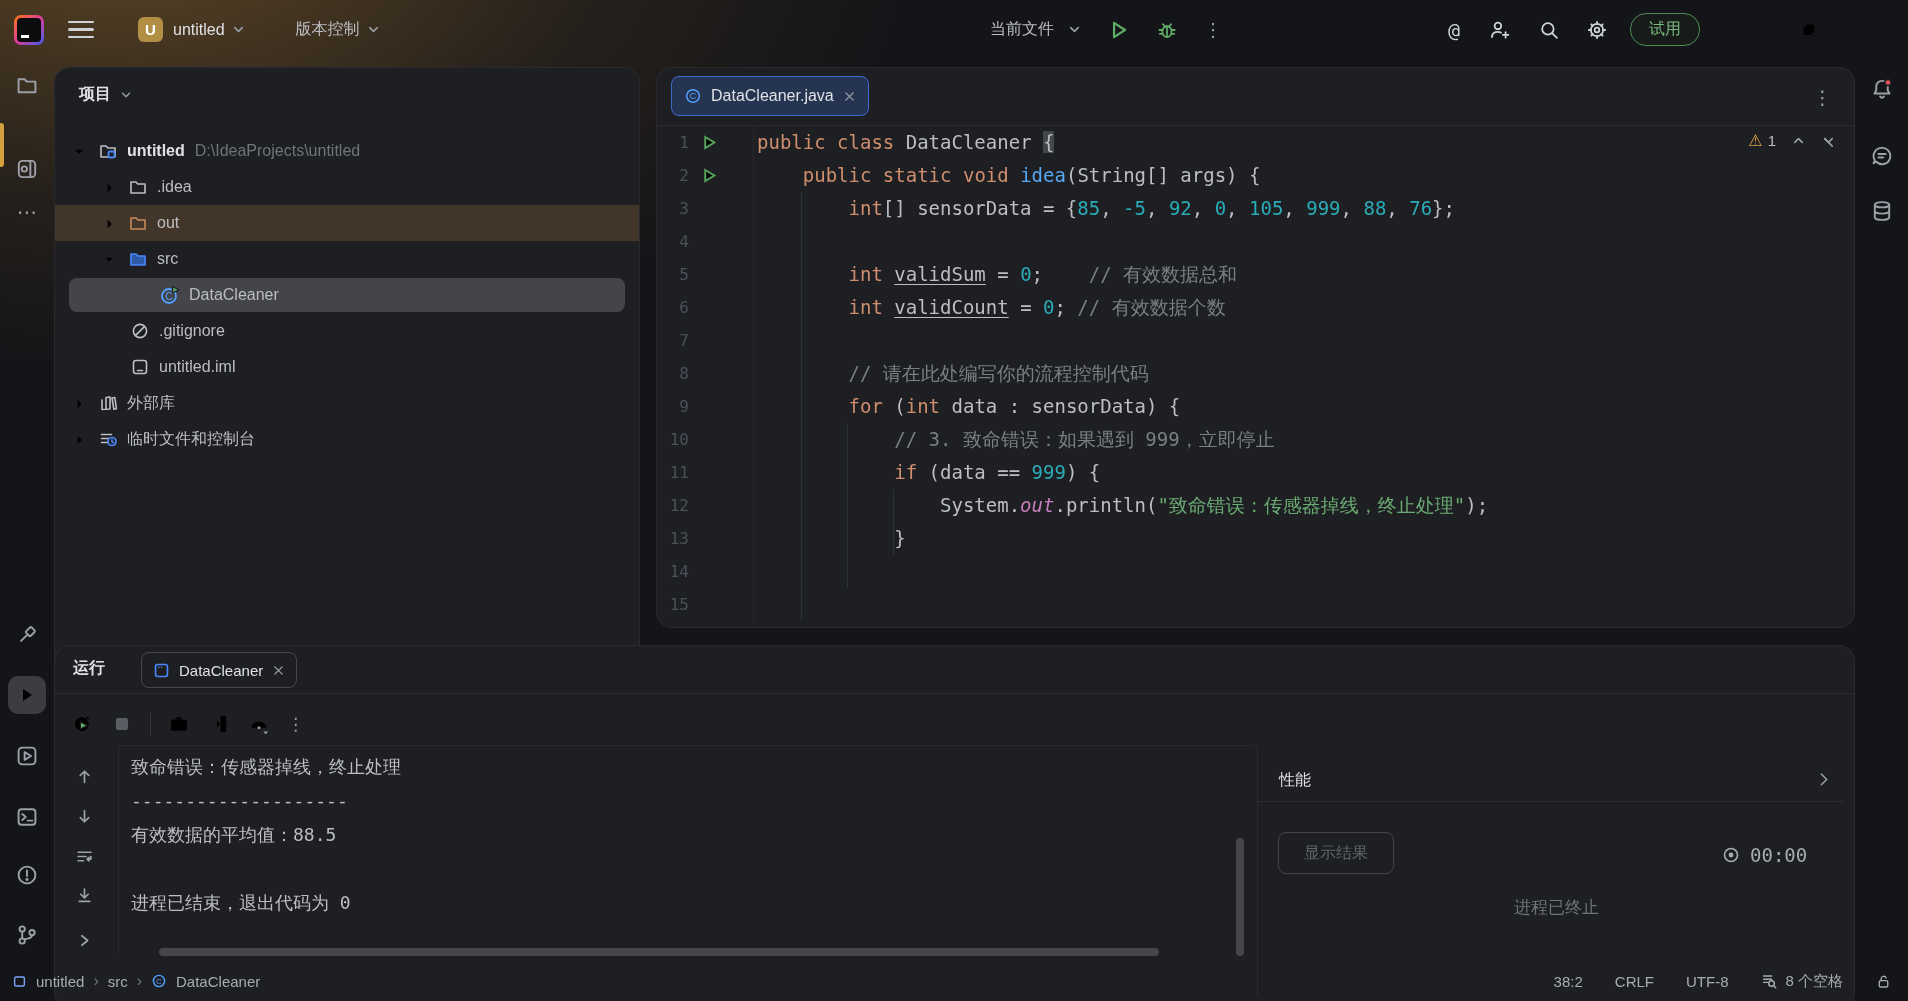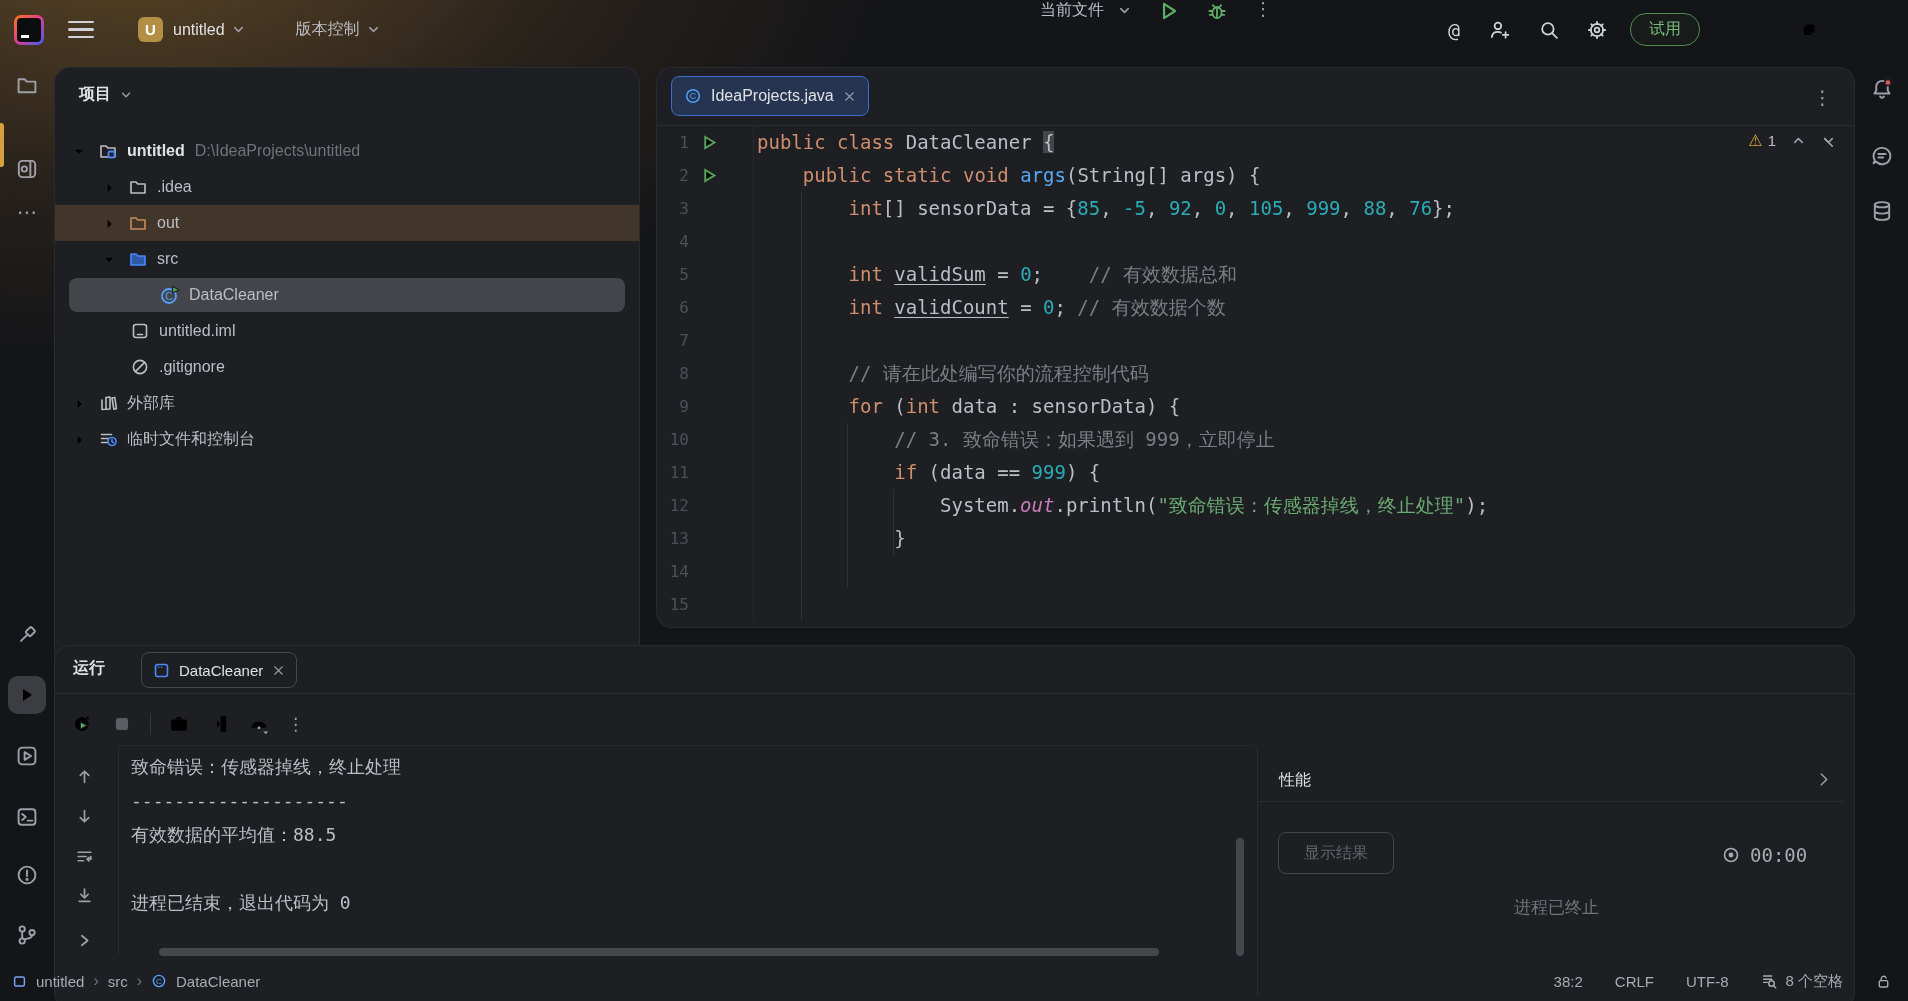--- a/index.html
+++ b/index.html
@@ -25,21 +25,21 @@
     background:linear-gradient(135deg,#F97A12 0%,#E33C95 48%,#3B5DF0 100%)}
   .logo .inner{position:absolute;inset:3px;background:#0b0c0e;border-radius:4px}
   .logo .mark{position:absolute;left:7px;bottom:7px;width:8px;height:2.5px;background:#fff}
   .hamburger{margin-left:24px;width:26px;height:26px;display:flex;flex-direction:column;justify-content:center;gap:5px;cursor:pointer}
   .hamburger span{display:block;height:2.4px;background:#CFD2D6;border-radius:2px}
   .prj-badge{margin-left:44px;width:25px;height:25px;border-radius:6px;background:#B28F45;color:#fff;
     display:flex;align-items:center;justify-content:center;font-size:15px;font-weight:700}
   .prj-name{margin-left:10px;font-size:16px;color:#DFE1E5}
   .tb-chev{margin-left:6px;color:#9DA0A8}
   .vcs{margin-left:50px;font-size:16px;color:#BCBEC4}
-  .tb-center{position:absolute;left:1040px;top:0;height:59px;display:flex;align-items:flex-start;gap:26px}
+  .tb-center{position:absolute;left:990px;top:0;height:59px;display:flex;align-items:center;gap:26px}
   .runcfg{display:flex;align-items:center;gap:7px;font-size:16px;color:#BCBEC4}
   .green{color:#5FAD65}
   .kebab{color:#9DA0A8;font-size:18px;letter-spacing:0;line-height:1}
   .tb-right{position:absolute;right:0;top:0;height:59px;display:flex;align-items:center}
   .at{font-size:20px;color:#CFD2D6;font-family:"DejaVu Sans Mono",monospace}
   .trial{margin:0 16px 0 22px;padding:5px 18px;border:1.5px solid #4E8A52;border-radius:16px;
     color:#79B77C;font-size:16px;background:rgba(70,130,70,.07)}
   .wbtn{width:46px;height:40px;display:flex;align-items:center;justify-content:center;color:#CFD2D6}
   .gap28{margin-left:28px}.gap26{margin-left:26px}
 
@@ -367,34 +367,34 @@
             <circle cx="10" cy="12" r="7" stroke="#54A0FF" stroke-width="1.8"></circle>
             <text x="10" y="15.8" text-anchor="middle" font-size="10.5" font-family="Liberation Sans" fill="#54A0FF" stroke="none">C</text>
             <path d="M13.5 2.5 20 5.8 13.5 9Z" fill="#57A55C" stroke="#1E1F22" stroke-width="1.2"></path>
           </svg>
         </span>
         <span class="tname">DataCleaner</span>
       </div>
       <div class="tree-row" style="padding-left: 74px;">
         <span class="icn">
           <svg width="20" height="20" viewBox="0 0 20 20">
+            <circle cx="10" cy="10" r="6.6"></circle>
+            <path d="M5.6 14.4 14.4 5.6"></path>
+          </svg>
+        </span>
+        <span class="tname">.gitignore</span>
+      </div>
+      <div class="tree-row" style="padding-left: 74px;">
+        <span class="icn">
+          <svg width="20" height="20" viewBox="0 0 20 20">
             <rect x="3.5" y="3.5" width="13" height="13" rx="2.5"></rect>
             <path d="M7.5 13.5h5"></path>
           </svg>
         </span>
         <span class="tname">untitled.iml</span>
-      </div>
-      <div class="tree-row" style="padding-left: 74px;">
-        <span class="icn">
-          <svg width="20" height="20" viewBox="0 0 20 20">
-            <circle cx="10" cy="10" r="6.6"></circle>
-            <path d="M5.6 14.4 14.4 5.6"></path>
-          </svg>
-        </span>
-        <span class="tname">.gitignore</span>
       </div>
       <div class="tree-row" style="padding-left: 14px;">
         <span class="chev collapsed">
           <svg width="15" height="15" viewBox="0 0 20 20">
             <path d="M7.5 5 13 10.5 7.5 16"></path>
           </svg>
         </span>
         <span class="icn">
           <svg width="20" height="20" viewBox="0 0 20 20">
             <path d="M4 16V7M8 16V4.5M8 4.5 12 4v12M12 16 4 16.5M15.8 16.2 14 5l2.8-.5 1.6 11.2Z"></path>
@@ -422,21 +422,21 @@
 
 <div id="editor" class="isl">
   <div class="tabbar">
     <div class="ed-tab">
       <span class="icn">
           <svg width="18" height="18" viewBox="0 0 20 20">
             <circle cx="10" cy="10" r="7" stroke="#54A0FF" stroke-width="1.7"></circle>
             <text x="10" y="13.6" text-anchor="middle" font-size="10" font-family="Liberation Sans" fill="#54A0FF" stroke="none">C</text>
           </svg>
         </span>
-      <span>IdeaProjects.java</span>
+      <span>DataCleaner.java</span>
       <span class="icn tab-close">
           <svg width="13" height="13" viewBox="0 0 16 16">
             <path d="M3.5 3.5l9 9M12.5 3.5l-9 9"></path>
           </svg>
         </span>
     </div>
     <span class="tabbar-kebab">⋮</span>
   </div>
   <div class="ed-sep"></div>
 
@@ -514,21 +514,21 @@
       <div class="g-row">
         <span class="g-num">15</span>
       </div>
     </div>
   <div class="gut-line"></div>
   <div class="iguide" style="left:144px;top:124px;height:429px"></div>
   <div class="iguide" style="left:190px;top:355px;height:165px"></div>
   <div class="iguide" style="left:236px;top:421px;height:66px"></div>
   <div id="code">
       <div class="code-line"><span class="t-kw">public</span><span class="t-d"> </span><span class="t-kw">class</span><span class="t-d"> DataCleaner </span><span class="t-hl">{</span></div>
-      <div class="code-line"><span class="t-d">    </span><span class="t-kw">public</span><span class="t-d"> </span><span class="t-kw">static</span><span class="t-d"> </span><span class="t-kw">void</span><span class="t-d"> </span><span class="t-m">args</span><span class="t-d">(String[] args) {</span></div>
+      <div class="code-line"><span class="t-d">    </span><span class="t-kw">public</span><span class="t-d"> </span><span class="t-kw">static</span><span class="t-d"> </span><span class="t-kw">void</span><span class="t-d"> </span><span class="t-m">idea</span><span class="t-d">(String[] args) {</span></div>
       <div class="code-line"><span class="t-d">        </span><span class="t-kw">int</span><span class="t-d">[] sensorData = {</span><span class="t-n">85</span><span class="t-d">, </span><span class="t-n">-5</span><span class="t-d">, </span><span class="t-n">92</span><span class="t-d">, </span><span class="t-n">0</span><span class="t-d">, </span><span class="t-n">105</span><span class="t-d">, </span><span class="t-n">999</span><span class="t-d">, </span><span class="t-n">88</span><span class="t-d">, </span><span class="t-n">76</span><span class="t-d">};</span></div>
       <div class="code-line">&nbsp;</div>
       <div class="code-line"><span class="t-d">        </span><span class="t-kw">int</span><span class="t-d"> </span><span class="t-u">validSum</span><span class="t-d"> = </span><span class="t-n">0</span><span class="t-d">;    </span><span class="t-c">// 有效数据总和</span></div>
       <div class="code-line"><span class="t-d">        </span><span class="t-kw">int</span><span class="t-d"> </span><span class="t-u">validCount</span><span class="t-d"> = </span><span class="t-n">0</span><span class="t-d">; </span><span class="t-c">// 有效数据个数</span></div>
       <div class="code-line">&nbsp;</div>
       <div class="code-line"><span class="t-d">        </span><span class="t-c">// 请在此处编写你的流程控制代码</span></div>
       <div class="code-line"><span class="t-d">        </span><span class="t-kw">for</span><span class="t-d"> (</span><span class="t-kw">int</span><span class="t-d"> data : sensorData) {</span></div>
       <div class="code-line"><span class="t-d">            </span><span class="t-c">// 3. 致命错误：如果遇到 999，立即停止</span></div>
       <div class="code-line"><span class="t-d">            </span><span class="t-kw">if</span><span class="t-d"> (data == </span><span class="t-n">999</span><span class="t-d">) {</span></div>
       <div class="code-line"><span class="t-d">                System.</span><span class="t-f">out</span><span class="t-d">.println(</span><span class="t-s">"致命错误：传感器掉线，终止处理"</span><span class="t-d">);</span></div>

